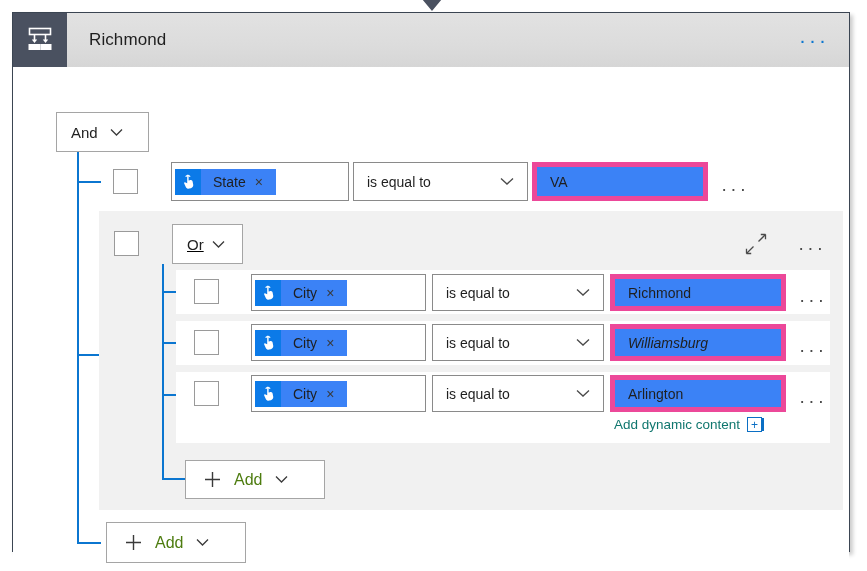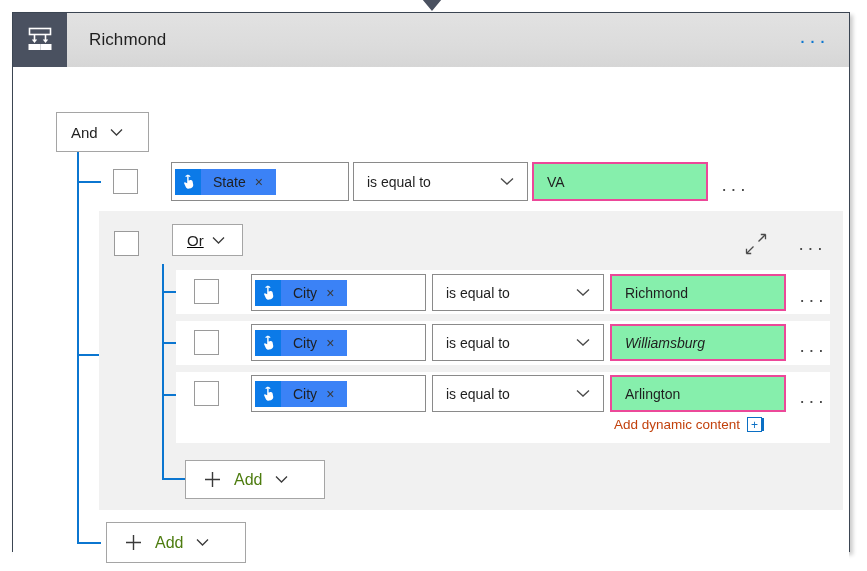--- a/index.html
+++ b/index.html
@@ -198,22 +198,22 @@
   .dd-chev {
     margin-left: auto;
     margin-right: 13px;
     display: flex;
     align-items: center;
   }
 
   
   .val-field {
     position: absolute;
-    border: 2px solid #ec4899;
-    background: #86efac;
+    border: 5px solid #ec4899;
+    background: #3b82f6;
     box-sizing: border-box;
     display: flex;
     align-items: center;
     cursor: text;
   }
   .val-text {
     font-size: 14px;
     color: #1f1f1f;
     margin-left: 13px;
     white-space: nowrap;
@@ -250,21 +250,21 @@
 
   
   .dyn-link {
     position: absolute;
     display: flex;
     align-items: center;
     cursor: pointer;
   }
   .dyn-link-text {
     font-size: 13.5px;
-    color: #c2410c;
+    color: #0f766e;
     white-space: nowrap;
   }
   .dyn-plus {
     margin-left: 7px;
     width: 15px;
     height: 15px;
     border: 1px solid #0b6fc4;
     box-sizing: border-box;
     position: relative;
     display: flex;
@@ -385,21 +385,21 @@
       <div class="val-field" style="left:519px; top:84px; width:176px; height:39px;">
         <span class="val-text">VA</span>
       </div>
 
       <div class="row-ellipsis" style="left:708px; top:107px;">···</div>
 
       <div class="group-panel" style="left:86px; top:133px; width:744px; height:299px;"></div>
 
       <div class="row-checkbox" style="left:101px; top:153px;"></div>
 
-      <div class="op-select" style="left:159px; top:146px; width:71px; height:32px;text-decoration:underline;">
+      <div class="op-select" style="left:159px; top:146px; width:71px; height:40px;text-decoration:underline;">
         <span class="op-label">Or</span>
         <span class="op-chevron" style="margin-left:8px;margin-right:10px;">
           <svg width="13" height="9" viewBox="0 0 13 9">
               <path d="M1 1.5 L6.5 7 L12 1.5" fill="none" stroke="#3a3a3a" stroke-width="1.3"></path>
             </svg>
         </span>
       </div>
 
       <div class="group-collapse" style="left:732px; top:155px;">
         <svg width="22" height="22" viewBox="0 0 22 22">

